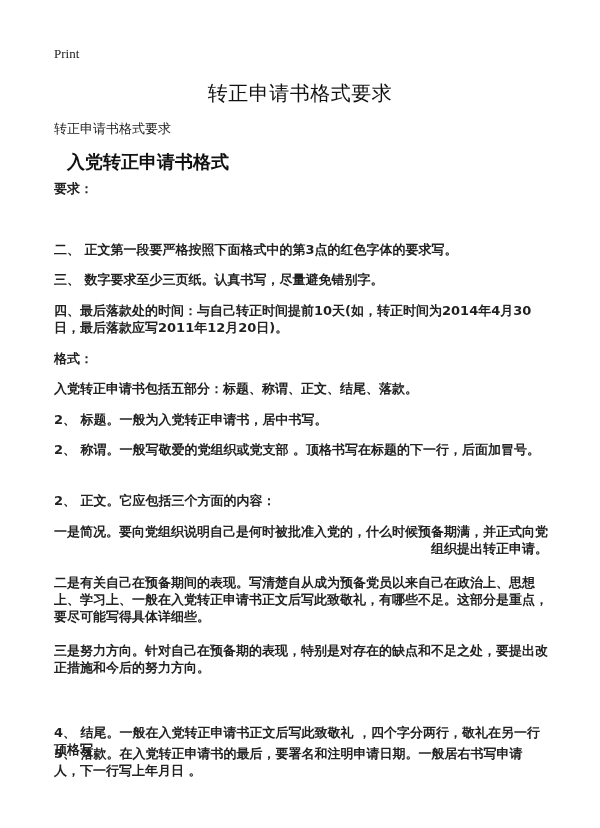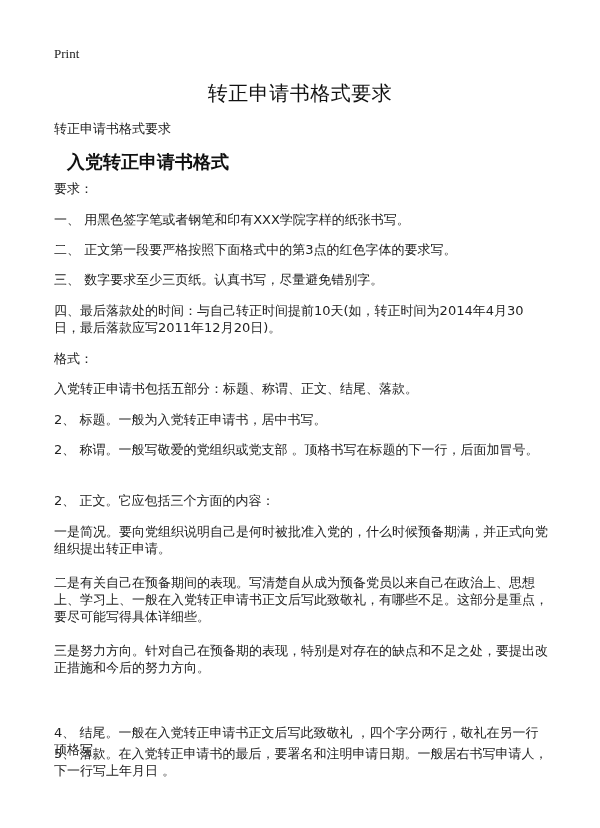--- a/index.html
+++ b/index.html
@@ -3,43 +3,42 @@
 <meta charset="utf-8">
 <style>
   html, body { margin: 0; padding: 0; background: #ffffff; }
   body { width: 600px; height: 828px; position: relative; overflow: hidden;
          font-family: "DejaVu Sans", "Liberation Sans", sans-serif; color: #111; }
   .page { position: absolute; left: 0; top: 0; width: 540px; height: 828px; }
   .print { position: absolute; left: 54px; top: 46px; font-family: "Liberation Serif", "DejaVu Serif", serif; font-size: 13px; color: #222; }
   .title { position: absolute; left: 0; width: 600px; top: 80px; text-align: center; font-size: 20px; color: #111; letter-spacing: 0.5px; }
   .subtitle { position: absolute; left: 54px; top: 120px; font-size: 13px; color: #222; }
   .heading { position: absolute; left: 67px; top: 150px; font-size: 18px; font-weight: bold; color: #111; }
-  .p { position: absolute; left: 54px; width: 494px; font-size: 13px; line-height: 17px; color: #222; margin: 0; }
+  .p { position: absolute; left: 54px; width: 494px; font-size: 13px; line-height: 17px; color: #222; margin: 0; font-weight: bold; }
 </style>
 </head>
 <body>
 
 <div class="page">
   <div class="print">Print</div>
 
   <div class="title">转正申请书格式要求</div>
   <div class="subtitle">转正申请书格式要求</div>
   <div class="heading">入党转正申请书格式</div>
 
   <p class="p" style="top:180px;">要求：</p>
-  <p class="p" style="top:211px;">一、 用黑色签字笔或者钢笔和印有XXX学院字样的纸张书写。</p>
   <p class="p" style="top:241px;">二、 正文第一段要严格按照下面格式中的第3点的红色字体的要求写。</p>
   <p class="p" style="top:271px;">三、 数字要求至少三页纸。认真书写，尽量避免错别字。</p>
   <p class="p" style="top:302px;">四、最后落款处的时间：与自己转正时间提前10天(如，转正时间为2014年4月30日，最后落款应写2011年12月20日)。</p>
 
   <p class="p" style="top:350px;">格式：</p>
   <p class="p" style="top:380px;">入党转正申请书包括五部分：标题、称谓、正文、结尾、落款。</p>
   <p class="p" style="top:411px;">2、 标题。一般为入党转正申请书，居中书写。</p>
   <p class="p" style="top:441px;">2、 称谓。一般写敬爱的党组织或党支部 。顶格书写在标题的下一行，后面加冒号。</p>
   <p class="p" style="top:492px;">2、 正文。它应包括三个方面的内容：</p>
 
-  <p class="p" style="top:523px;">一是简况。要向党组织说明自己是何时被批准入党的，什么时候预备期满，并正式向党组织提出转正申请。</p>
+  <p class="p" style="top:523px;text-align:right;">一是简况。要向党组织说明自己是何时被批准入党的，什么时候预备期满，并正式向党组织提出转正申请。</p>
   <p class="p" style="top:574px;">二是有关自己在预备期间的表现。写清楚自从成为预备党员以来自己在政治上、思想上、学习上、一般在入党转正申请书正文后写此致敬礼，有哪些不足。这部分是重点，要尽可能写得具体详细些。</p>
   <p class="p" style="top:642px;">三是努力方向。针对自己在预备期的表现，特别是对存在的缺点和不足之处，要提出改正措施和今后的努力方向。</p>
 
   <p class="p" style="top:694px;margin-top:30px;">4、 结尾。一般在入党转正申请书正文后写此致敬礼 ，四个字分两行，敬礼在另一行顶格写。</p>
   <p class="p" style="top:745px;">5、 落款。在入党转正申请书的最后，要署名和注明申请日期。一般居右书写申请人，下一行写上年月日 。</p>
 </div>
 
 </body></html>

